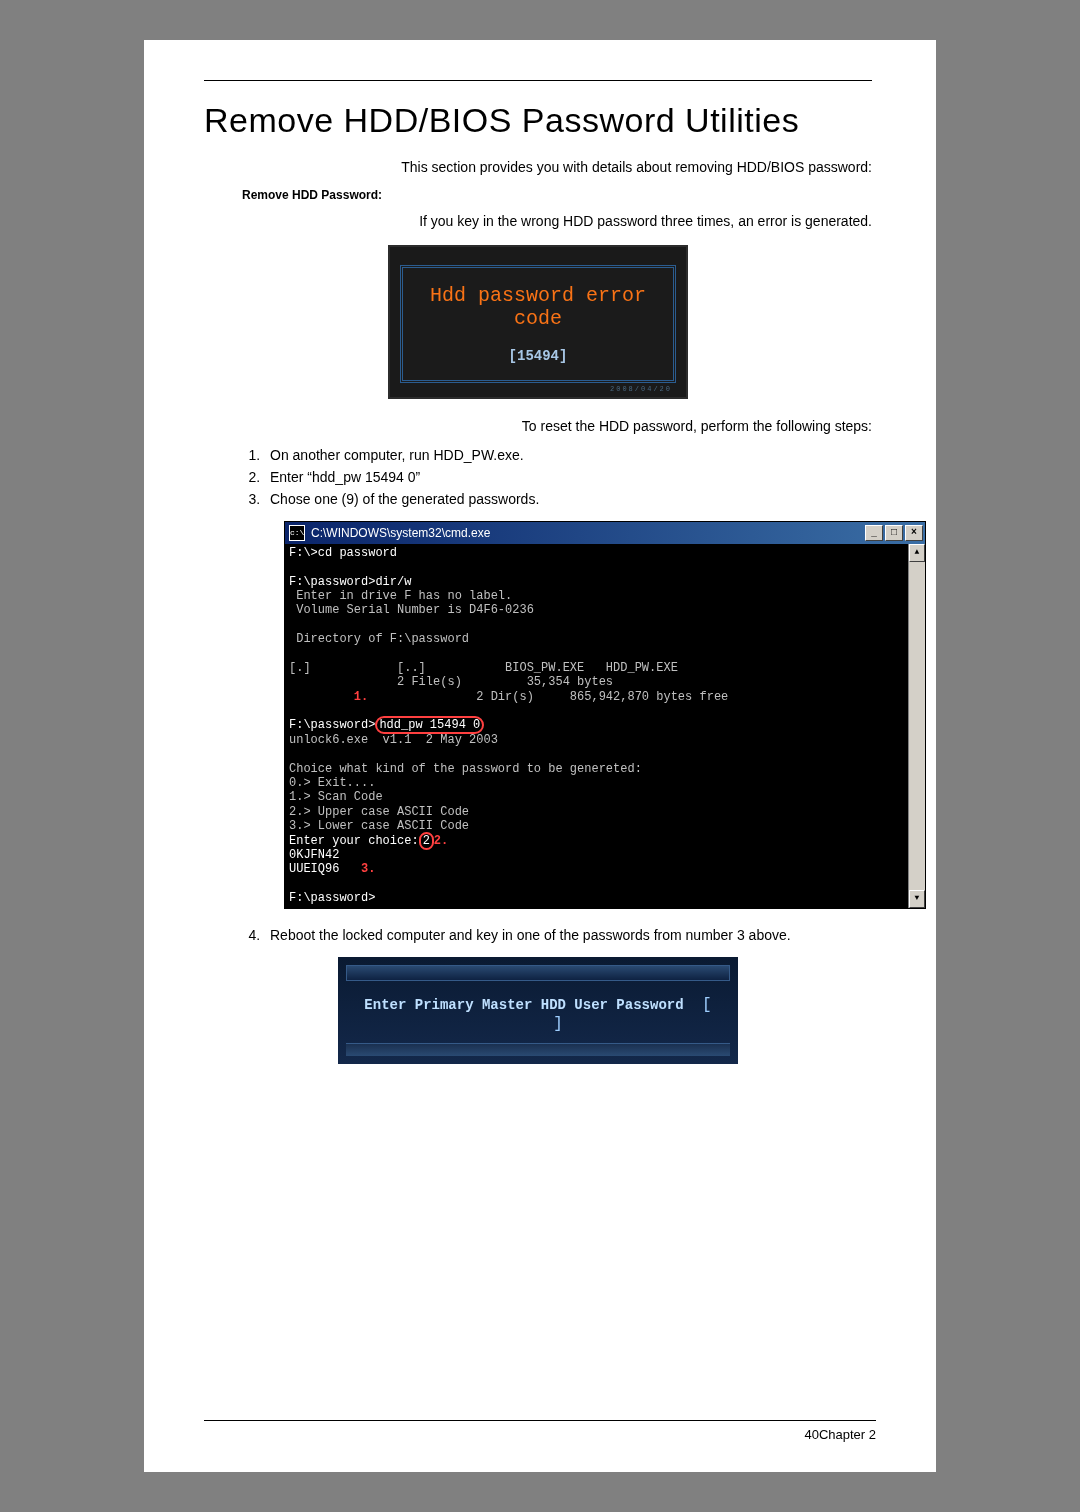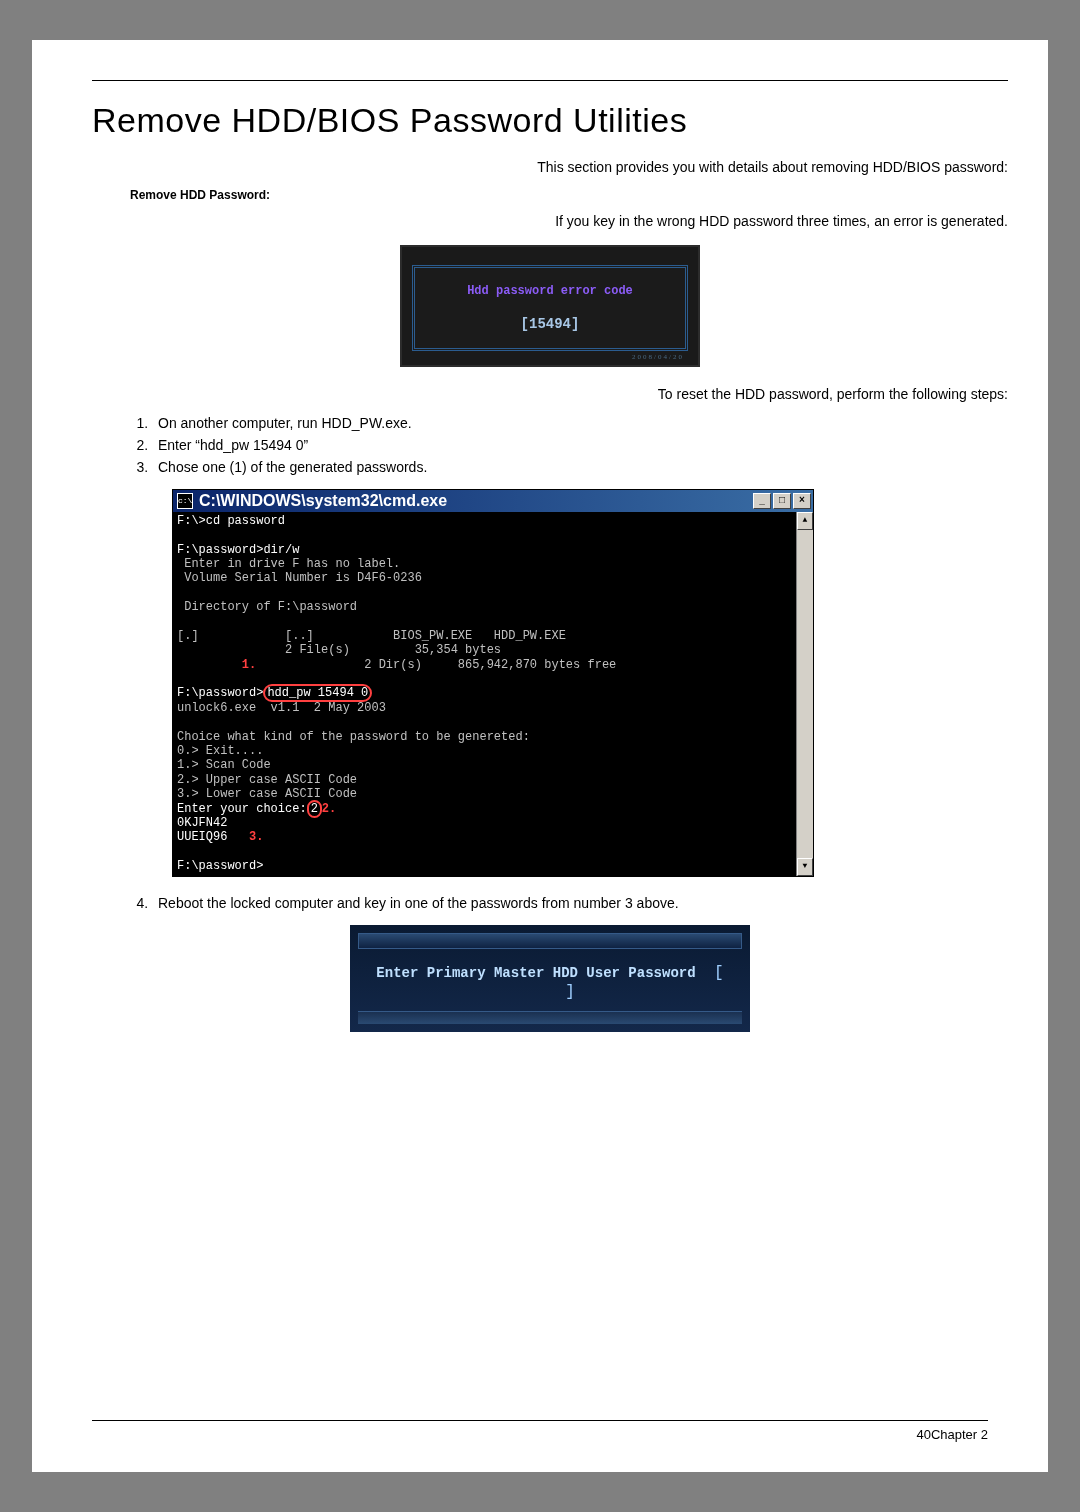--- a/index.html
+++ b/index.html
@@ -3,25 +3,25 @@
 <meta charset="utf-8">
 <style>
   body {
     margin: 0;
     padding: 0;
     background: #808080;
     font-family: Arial, Helvetica, sans-serif;
     color: #000;
   }
   .page {
-    width: 1016px;
+    width: 792px;
     min-height: 1432px;
     margin: 40px auto;
     background: #fff;
-    padding: 40px 40px 30px 60px;
+    padding: 40px 64px 30px 60px;
     box-sizing: border-box;
     position: relative;
   }
   .top-rule {
     border-top: 1px solid #000;
     margin-bottom: 20px;
   }
   h1.page-title {
     font-size: 34px;
     font-weight: normal;
@@ -62,40 +62,40 @@
     border: 2px solid #2c2c2c;
     position: relative;
   }
   .hdd-err-inner {
     border: 3px double #2b5c8f;
     background: #1b1b1b;
     padding: 16px 6px;
     text-align: center;
   }
   .hdd-err-inner .line1 {
-    color: #8b5cf6;
+    color: #f97316;
     font-family: "Courier New", monospace;
-    font-size: 12px;
-    font-weight: bold;
+    font-size: 20px;
+    font-weight: normal;
   }
   .hdd-err-inner .line2 {
     color: #a8c7e6;
     font-family: Liberation Mono, monospace;
     font-size: 14px;
     font-weight: bold;
     margin-top: 18px;
   }
   .hdd-err .corner-tag {
     position: absolute;
     right: 14px;
     bottom: 4px;
     color: #4a6880;
     font-size: 7px;
     letter-spacing: 2px;
-    font-family: Liberation Serif, serif;
+    font-family: Liberation Mono, monospace;
   }
   
   .cmd-window {
     display: inline-block;
     width: 640px;
     border: 1px solid #000;
     background: #000;
     text-align: left;
     font-family: "Lucida Console", "Courier New", monospace;
     font-size: 12px;
@@ -115,22 +115,22 @@
     border: 1px solid #fff;
     margin-right: 6px;
     font-size: 8px;
     color: #fff;
     text-align: center;
     line-height: 14px;
   }
   .cmd-titlebar .t-text {
     flex: 1;
     font-family: "Tahoma", sans-serif;
-    font-size: 16px;
-    font-weight: bold;
+    font-size: 12px;
+    font-weight: normal;
   }
   .cmd-titlebar .t-btns {
     display: flex;
     gap: 2px;
   }
   .cmd-titlebar .t-btn {
     width: 16px;
     height: 14px;
     background: #d4d0c8;
     border: 1px solid #fff;
@@ -250,21 +250,21 @@
       </div>
       <div class="corner-tag">2008/04/20</div>
     </div>
   </div>
 
   <p class="body-text">To reset the HDD password, perform the following steps:</p>
 
   <ol class="steps">
     <li><span>On another computer, run HDD_PW.exe.</span></li>
     <li><span>Enter “hdd_pw 15494 0”</span></li>
-    <li><span>Chose one (1) of the generated passwords.</span></li>
+    <li><span>Chose one (9) of the generated passwords.</span></li>
   </ol>
 
   <div class="fig" style="margin-left:80px; text-align:left;">
     <div class="cmd-window">
       <div class="cmd-titlebar">
         <div class="t-icon">c:\</div>
         <div class="t-text">C:\WINDOWS\system32\cmd.exe</div>
         <div class="t-btns">
           <div class="t-btn">_</div>
           <div class="t-btn">□</div>

